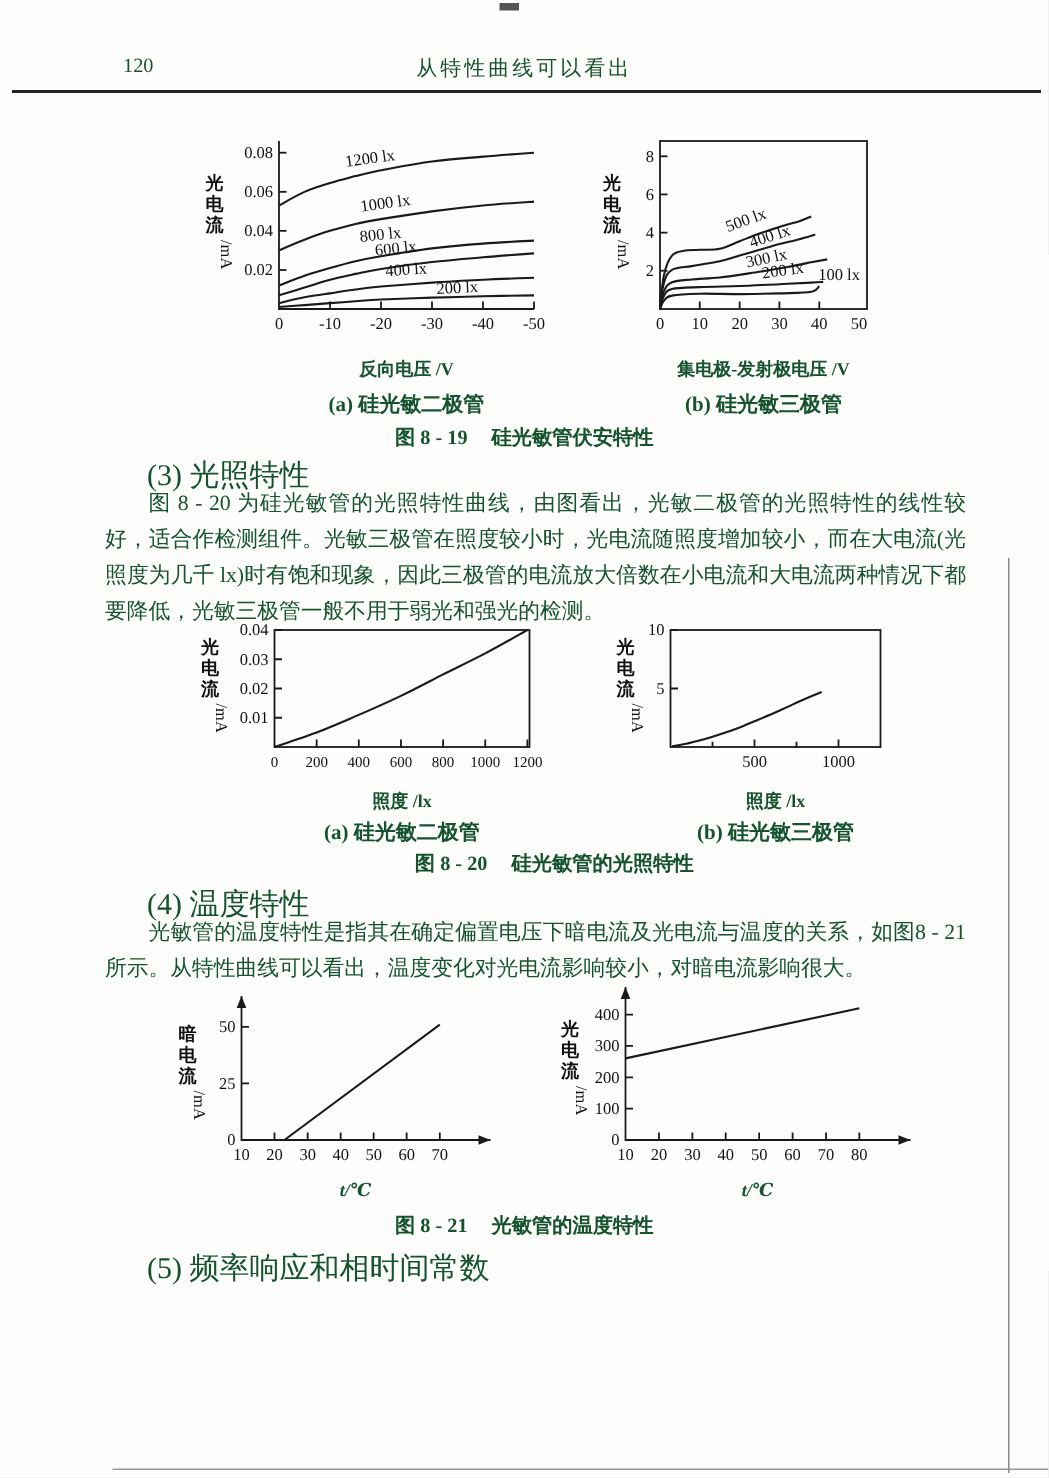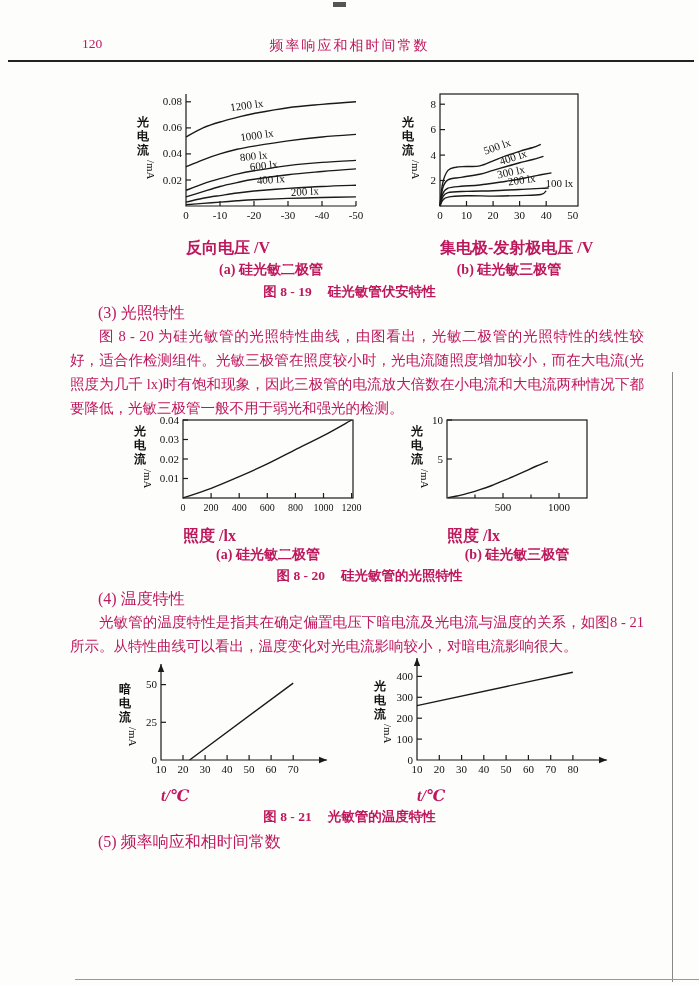--- a/index.html
+++ b/index.html
@@ -1,42 +1,42 @@
 <!DOCTYPE html>
 <html><head>
 <meta charset="utf-8">
 <style>
   html,body{margin:0;padding:0;background:#e8e8e8;}
   .page{
     position:relative;width:699px;height:985px;background:#fdfdfc;
-    font-family:"Liberation Serif","DejaVu Serif",serif;color:#be185d;
+    font-family:"Liberation Serif","DejaVu Serif",serif;color:#14532d;
     overflow:hidden;margin:0 auto;
   }
   .abs{position:absolute;}
   .page-number{font-size:13.5px;}
   .book-title{font-size:14px;letter-spacing:2px;text-align:center;width:100%;}
   .header-rule{height:2px;background:#222;}
-  .axis-title{font-size:16px;font-weight:bold;text-align:left;white-space:nowrap;}
+  .axis-title{font-size:12px;font-weight:bold;text-align:center;white-space:nowrap;}
   .axis-title.it{font-style:italic;font-weight:bold;}
   .sub-caption{font-size:14px;font-weight:bold;text-align:center;white-space:nowrap;}
   .fig-caption{left:0;width:100%;text-align:center;font-size:13.5px;font-weight:bold;white-space:nowrap;}
   .fig-caption .lbl{margin-right:16px;text-align:right;}
-  .sec-heading{font-size:16px;white-space:nowrap;text-align:right;}
+  .sec-heading{font-size:20px;white-space:nowrap;text-align:right;}
   .body-text{font-size:14.5px;line-height:24px;text-align:justify;text-indent:2em;}
   .chart svg{display:block;}
   .chart svg text{font-family:"Liberation Serif","DejaVu Serif",serif;}
   .artifact{background:#555;}
 </style>
 </head>
 <body>
 
 <div class="page">
 
   <div class="abs page-number" style="left:82px;top:36px;">120</div>
-  <div class="abs book-title" style="left:0;top:37px;">频率响应和相时间常数</div>
+  <div class="abs book-title" style="left:0;top:37px;">从特性曲线可以看出</div>
   <div class="abs header-rule" style="left:8px;top:60px;width:686px;"></div>
   <div class="abs artifact" style="left:333px;top:2px;width:13px;height:5px;"></div>
 
   <div class="abs chart" style="left:128px;top:84px;">
       <svg width="252" height="150" viewBox="0 0 252 150">
         <g stroke="#1a1a1a" stroke-width="1.2" fill="none">
           <path d="M58,10 L58,122 L228,122"></path>
           <line x1="92" y1="122" x2="92" y2="117"></line>
           <line x1="126" y1="122" x2="126" y2="117"></line>
           <line x1="160" y1="122" x2="160" y2="117"></line>

